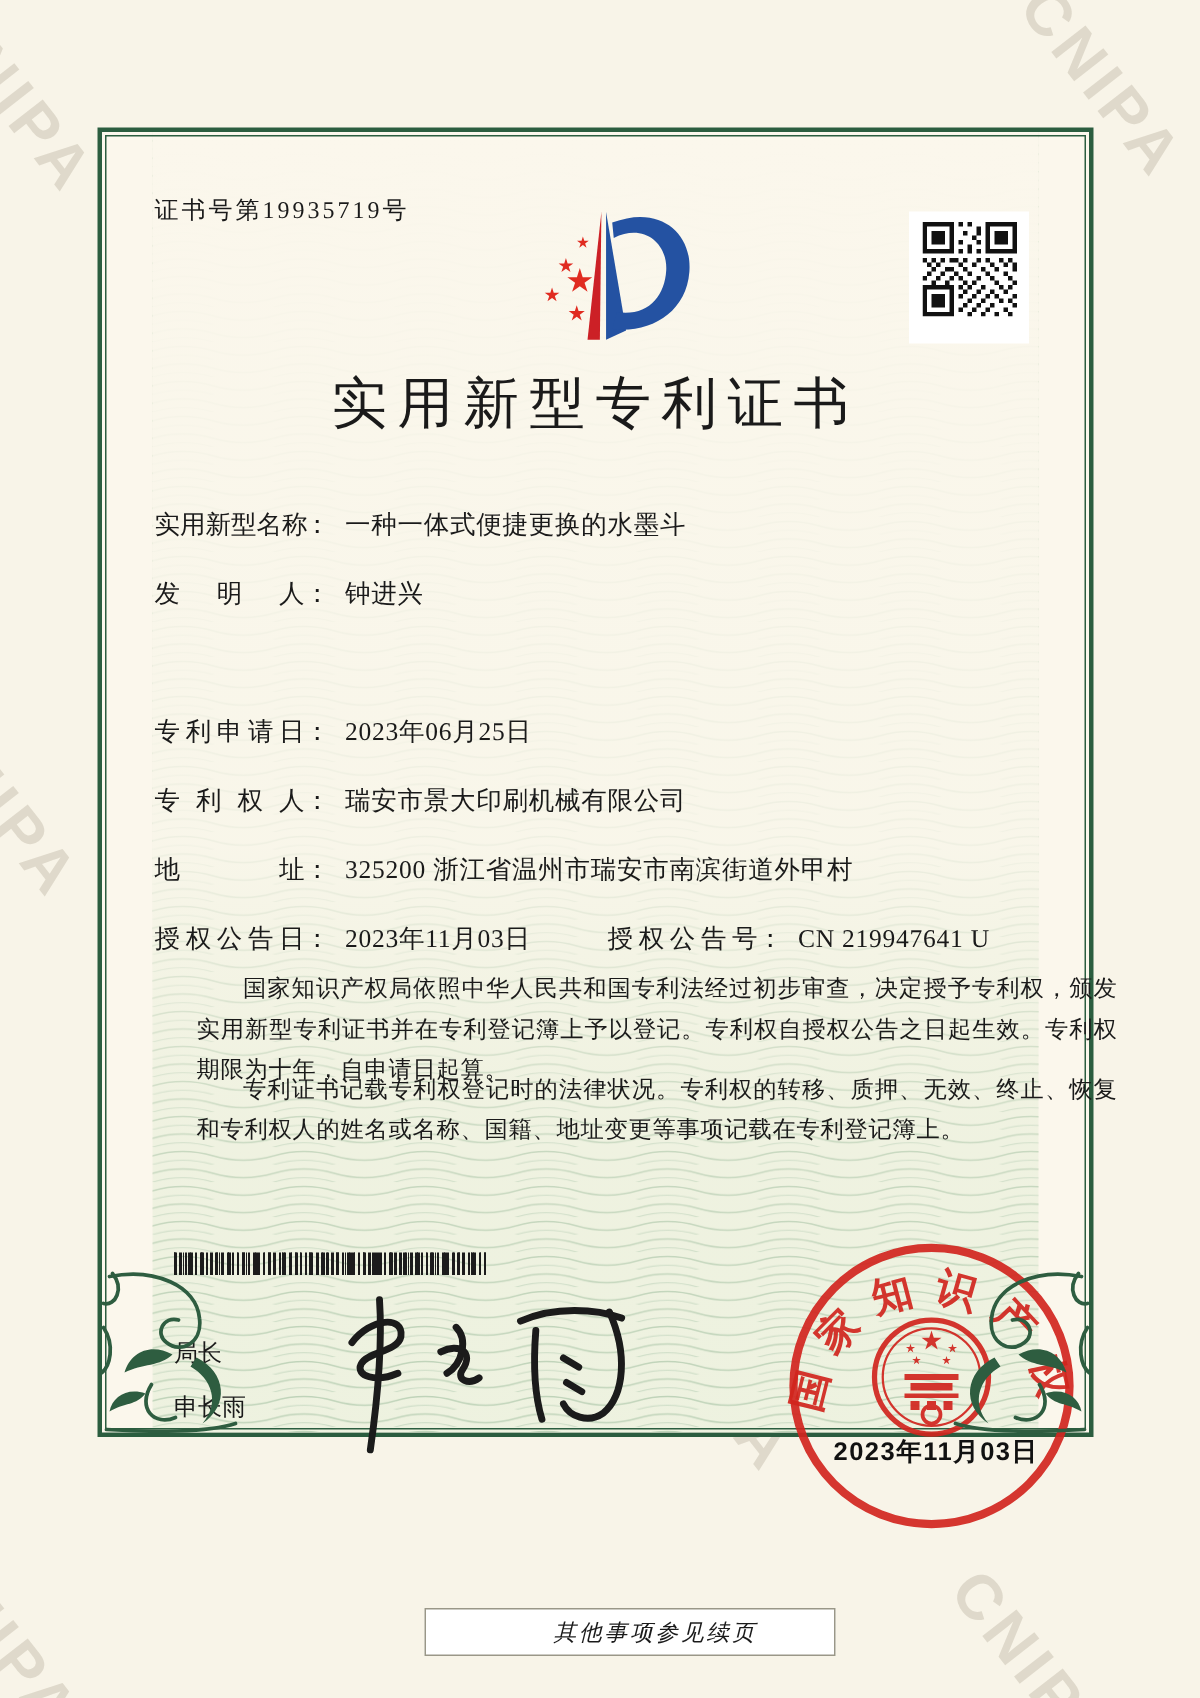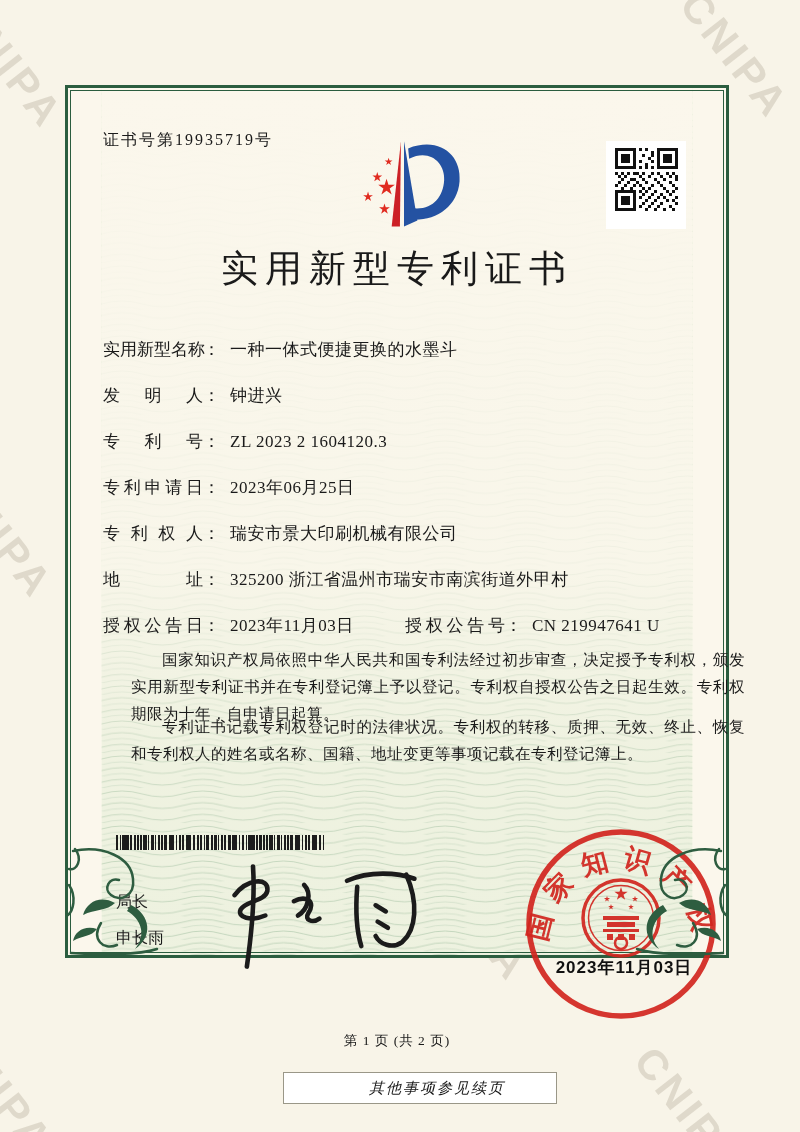--- a/index.html
+++ b/index.html
@@ -153,23 +153,20 @@
   </div>
 
   <div class="title">实用新型专利证书</div>
 
   <div class="row" style="top:250px">
     <span class="flabel">实用新型名称</span><span class="fcolon">：</span><span class="fvalue">一种一体式便捷更换的水墨斗</span>
   </div>
   <div class="row" style="top:296px">
     <span class="flabel">发明人</span><span class="fcolon">：</span><span class="fvalue">钟进兴</span>
   </div>
-  <div class="row" style="top:342px">
-    <span class="flabel">专利号</span><span class="fcolon">：</span><span class="fvalue">ZL 2023 2 1604120.3</span>
-  </div>
   <div class="row" style="top:388px">
     <span class="flabel">专利申请日</span><span class="fcolon">：</span><span class="fvalue">2023年06月25日</span>
   </div>
   <div class="row" style="top:434px">
     <span class="flabel">专利权人</span><span class="fcolon">：</span><span class="fvalue">瑞安市景大印刷机械有限公司</span>
   </div>
   <div class="row" style="top:480px">
     <span class="flabel">地址</span><span class="fcolon">：</span><span class="fvalue">325200 浙江省温州市瑞安市南滨街道外甲村</span>
   </div>
   <div class="row" style="top:526px">
@@ -221,21 +218,20 @@
       <rect x="84" y="96" width="28" height="5" stroke="none"></rect>
       <rect x="80" y="103" width="36" height="3" stroke="none"></rect>
       <rect x="84" y="108" width="6" height="6" stroke="none"></rect>
       <rect x="95" y="108" width="6" height="6" stroke="none"></rect>
       <rect x="106" y="108" width="6" height="6" stroke="none"></rect>
       <circle cx="98" cy="117" r="6" fill="none" stroke-width="2.5"></circle>
     </g>
   </svg>
   <div class="seal-date">2023年11月03日</div>
 
-  <div class="page-footer">第 1 页 (共 2 页)</div>
 
   <svg class="corner right" viewBox="0 0 95 112">
     <g stroke="#2e5d40" fill="none" stroke-width="2.5" stroke-linecap="round">
       <path d="M88,6 C58,0 30,12 28,34 C26,50 40,58 50,50 C58,44 52,32 42,35"></path>
       <path d="M90,108 C60,110 22,110 4,104"></path>
       <path d="M86,4 C78,14 84,26 92,24"></path>
       <path d="M60,78 C70,94 58,106 44,100"></path>
       <path d="M92,40 C84,52 88,66 93,70"></path>
     </g>
     <g fill="#2e5d40">

